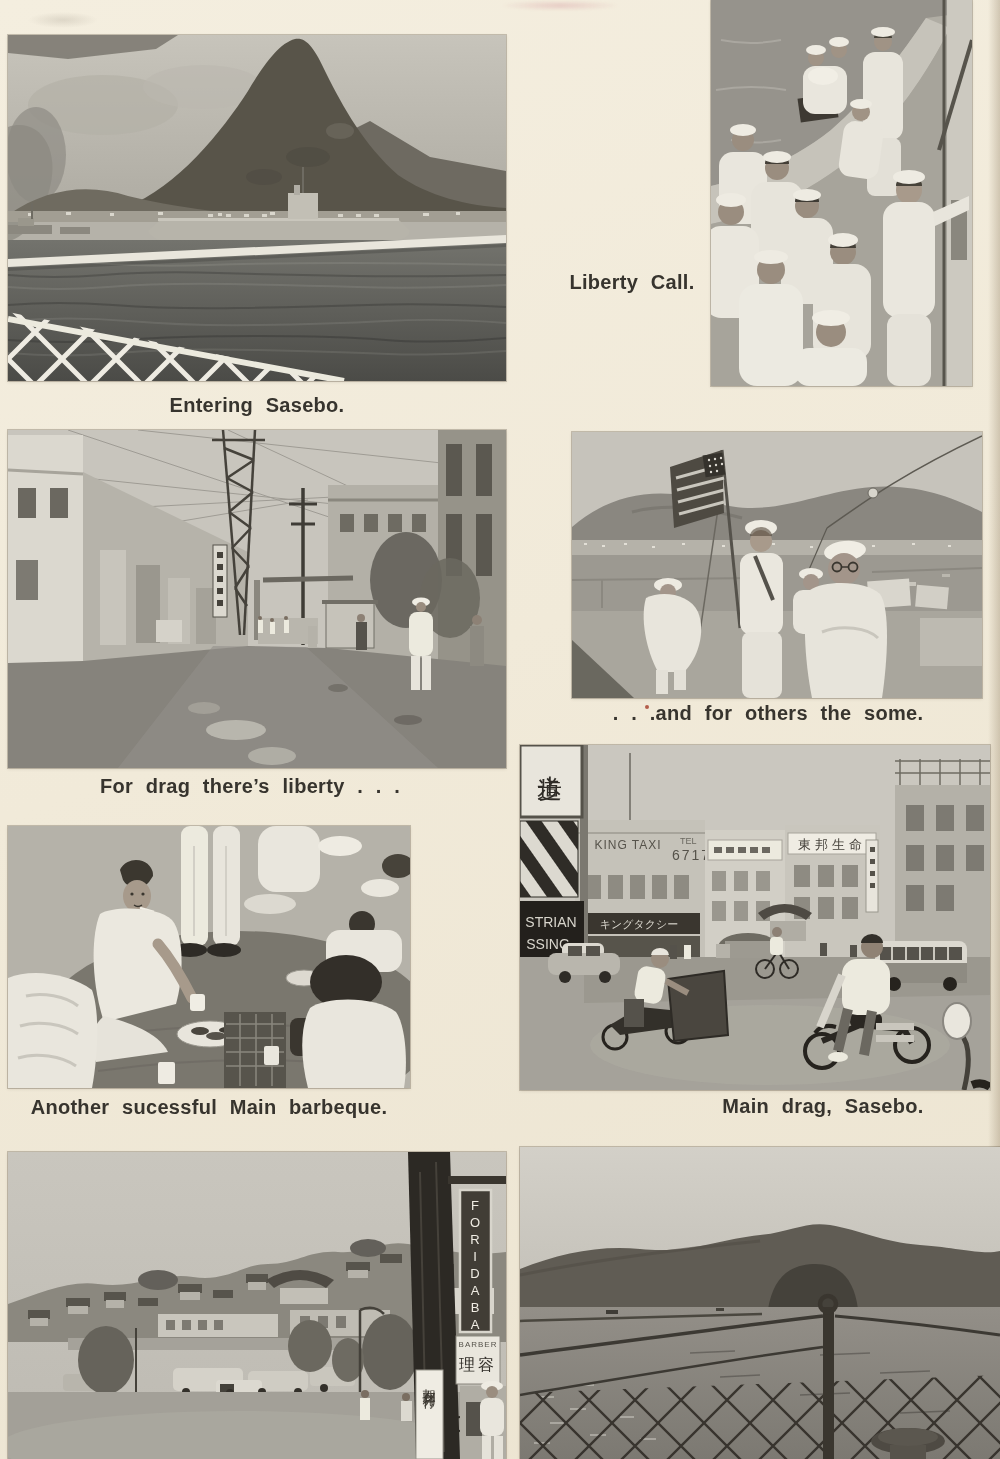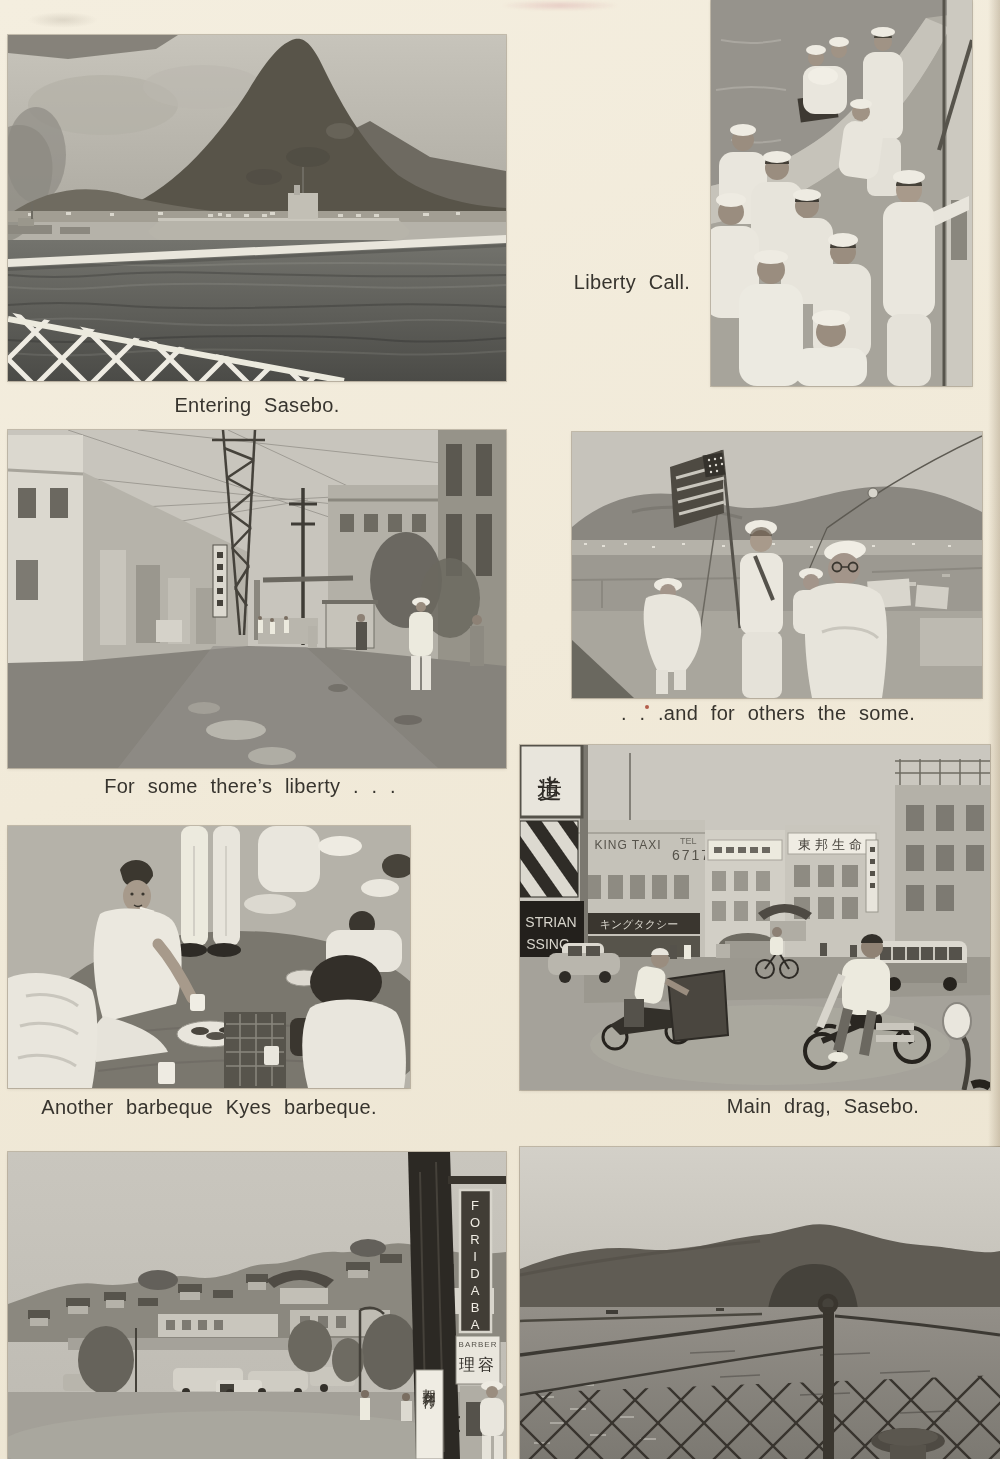--- a/index.html
+++ b/index.html
@@ -12,21 +12,21 @@
   .p1{left:8px;top:35px;width:498px;height:346px;}
   .p2{left:711px;top:0;width:261px;height:386px;}
   .p3{left:8px;top:430px;width:498px;height:338px;}
   .p4{left:572px;top:432px;width:410px;height:266px;}
   .p5{left:8px;top:826px;width:402px;height:262px;}
   .p6{left:520px;top:745px;width:470px;height:345px;}
   .p7{left:8px;top:1152px;width:498px;height:307px;}
   .p8{left:520px;top:1147px;width:480px;height:312px;}
   .caption{
     position:absolute;transform:translateX(-50%);
-    font-size:20px;font-weight:400;color:#37342e;
+    font-size:20px;font-weight:700;color:#37342e;
     letter-spacing:.3px;word-spacing:.34em;white-space:nowrap;
   }
   .c1{left:257px;top:379px;margin-top:15px;}
   .c2{left:632px;top:271px;}
   .c3{left:250px;top:775px;}
   .c4{left:768px;top:702px;}
   .c5{left:209px;top:1096px;}
   .c6{left:775px;top:1095px;margin-left:48px;}
   .red-dot{position:absolute;left:645px;top:705px;width:4px;height:4px;border-radius:50%;background:#a84432;opacity:.85;}
   .smudge1{position:absolute;left:500px;top:0;width:120px;height:11px;
@@ -301,21 +301,21 @@
         <circle cx="413" cy="177" r="5" fill="#9a8d7f"></circle>
         <rect x="401" y="182" width="24" height="44" rx="8" fill="#eceade"></rect>
         <rect x="403" y="226" width="9" height="34" fill="#e7e4db"></rect>
         <rect x="414" y="226" width="9" height="34" fill="#e7e4db"></rect>
       </g>
       <rect x="462" y="196" width="14" height="40" fill="#8d8a81"></rect>
       <circle cx="469" cy="190" r="5" fill="#8d8175"></circle>
       <rect x="300" y="196" width="9" height="22" fill="#b5b2a9"></rect>
     </g>
   </svg>
-  <div class="caption c3">For some there’s liberty . . .</div>
+  <div class="caption c3">For drag there’s liberty . . .</div>
 
   <svg class="photo p4" viewBox="0 0 410 266" preserveAspectRatio="none" role="img" aria-label="Sailors on deck beside the American flag; hills and the town of Sasebo across the harbor.">
     <rect x="0" y="0" width="410" height="266" fill="#c6c3bb"></rect>
     <g>
       <path d="M0,95 C40,60 90,54 140,70 C200,88 240,60 300,55 C350,51 390,70 410,80 L410,114 L0,114 Z" fill="#8a8780"></path>
       <path d="M60,80 C100,70 140,78 170,86" stroke="#6e6b63" stroke-width="3" fill="none" opacity=".5"></path>
       <rect x="0" y="108" width="410" height="15" fill="#b5b2a9"></rect>
       <g fill="#e2dfd6">
         <rect x="12" y="111" width="3" height="2"></rect>
           <rect x="30" y="113" width="3" height="2"></rect>
@@ -462,21 +462,21 @@
       <rect x="318" y="104" width="76" height="42" rx="14" fill="#e9e6dd"></rect>
       <ellipse cx="338" cy="156" rx="36" ry="27" fill="#332f29"></ellipse>
       <path d="M302,182 C318,170 368,170 388,186 C398,200 400,238 396,262 L300,262 C292,232 292,200 302,182 Z" fill="#e9e6dd"></path>
       <ellipse cx="390" cy="40" rx="16" ry="12" fill="#47433a"></ellipse>
     </g>
     <g>
       <path d="M0,152 C24,142 62,148 84,164 C92,186 90,230 84,262 L0,262 Z" fill="#e9e6dd"></path>
       <path d="M18,170 C34,166 58,170 70,180 M12,200 C30,194 56,198 70,208 M10,232 C28,226 54,230 68,240" stroke="#c9c6bd" stroke-width="3" fill="none"></path>
     </g>
   </svg>
-  <div class="caption c5">Another barbeque Kyes barbeque.</div>
+  <div class="caption c5">Another sucessful Main barbeque.</div>
 
   <svg class="photo p6" viewBox="0 0 470 345" preserveAspectRatio="none" role="img" aria-label="Busy intersection with shop buildings, a bus, a small car, scooters and motorcycles crossing the main drag.">
     <defs>
       <pattern id="s6stripe" width="26" height="26" patternUnits="userSpaceOnUse" patternTransform="rotate(-35)">
         <rect width="26" height="26" fill="#2f2c27"></rect>
         <rect width="13" height="26" fill="#dcd9d0"></rect>
       </pattern>
     </defs>
     <rect x="0" y="0" width="470" height="212" fill="#cac7bf"></rect>
     <g>

